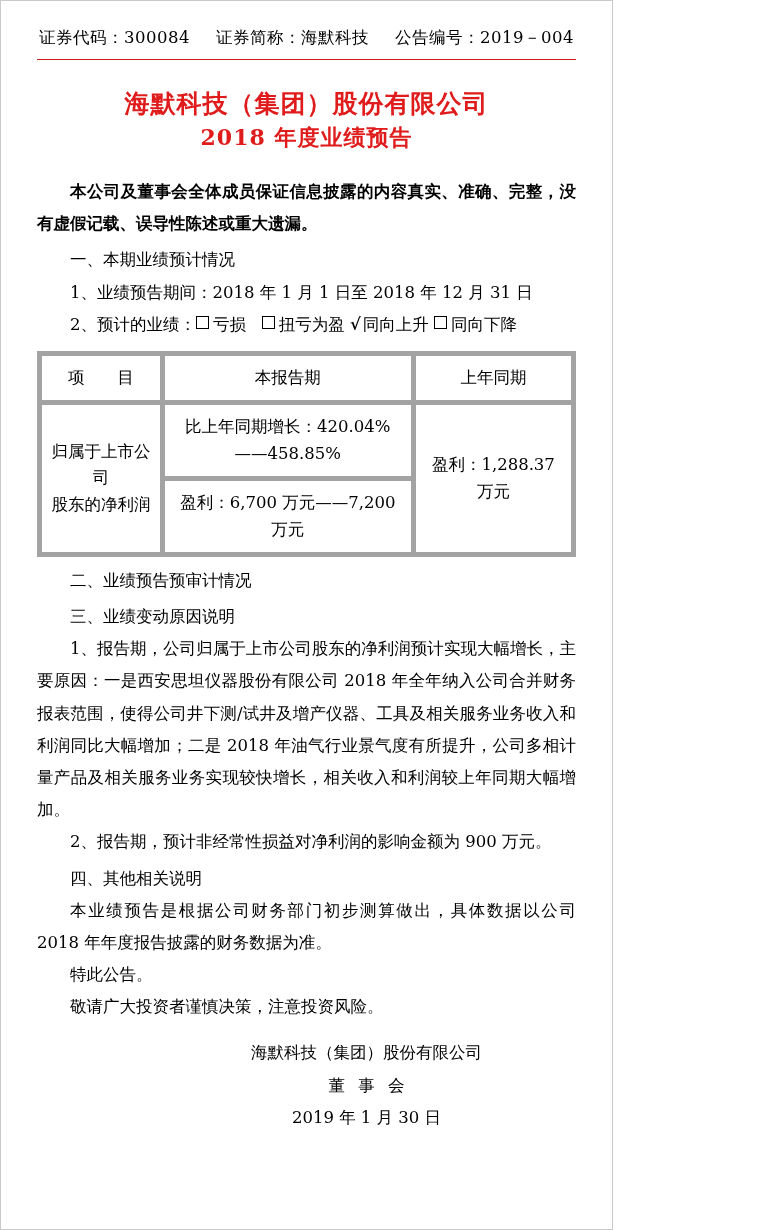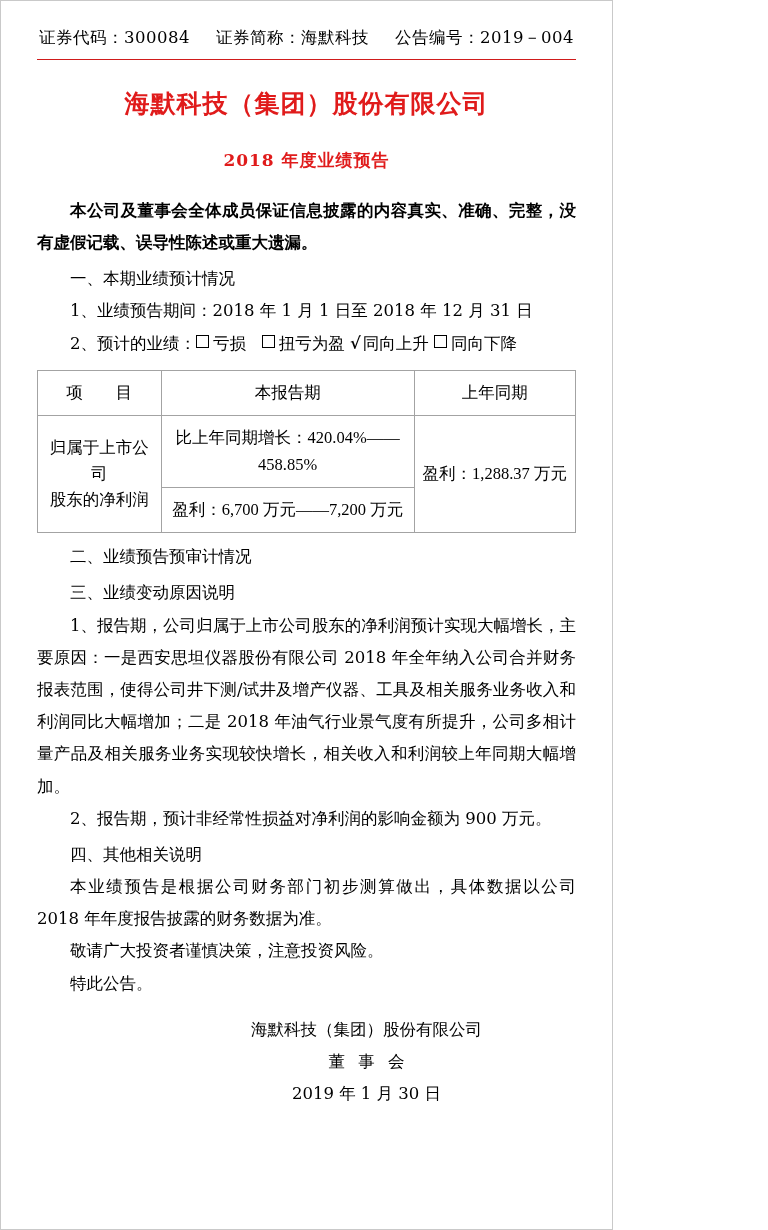--- a/index.html
+++ b/index.html
@@ -44,24 +44,23 @@
     color: #e01b1b;
     font-weight: bold;
     margin-top: 26px;
   }
   .title-line1 {
     font-size: 25px;
     letter-spacing: 1px;
     line-height: 1.45;
   }
   .title-line2 {
-    font-size: 17px;
+    font-size: 22px;
     letter-spacing: 1px;
     line-height: 1.45;
-    margin-top: 26px;
   }
   
   .body {
     margin-top: 22px;
     font-size: 16.5px;
     line-height: 1.95;
   }
   p {
     margin: 0;
   }
@@ -96,25 +95,24 @@
     margin-right: 2px;
   }
   
   table.result-table {
     border-collapse: collapse;
     width: 100%;
     margin: 10px 0 8px 0;
     font-size: 16.5px;
   }
   table.result-table td {
-    border: 1px solid #a3a3a3;
+    border: 5px solid #a3a3a3;
     padding: 9px 8px;
     text-align: center;
     line-height: 1.6;
-    font-family: Liberation Serif, serif;
   }
   td.col-item {
     width: 23%;
   }
   td.col-report {
     width: 47%;
   }
   td.col-last {
     width: 30%;
   }
@@ -188,22 +186,22 @@
     </table>
 
     <p class="section-head">二、业绩预告预审计情况</p>
 
     <p class="section-head">三、业绩变动原因说明</p>
     <p class="para indent2">1、报告期，公司归属于上市公司股东的净利润预计实现大幅增长，主要原因：一是西安思坦仪器股份有限公司 2018 年全年纳入公司合并财务报表范围，使得公司井下测/试井及增产仪器、工具及相关服务业务收入和利润同比大幅增加；二是 2018 年油气行业景气度有所提升，公司多相计量产品及相关服务业务实现较快增长，相关收入和利润较上年同期大幅增加。</p>
     <p class="para indent2">2、报告期，预计非经常性损益对净利润的影响金额为 900 万元。</p>
 
     <p class="section-head">四、其他相关说明</p>
     <p class="para indent2">本业绩预告是根据公司财务部门初步测算做出，具体数据以公司 2018 年年度报告披露的财务数据为准。</p>
+    <p class="para indent2">特此公告。</p>
     <p class="para indent2">敬请广大投资者谨慎决策，注意投资风险。</p>
-    <p class="para indent2">特此公告。</p>
 
     <div class="sign">
       <div>海默科技（集团）股份有限公司</div>
       <div class="board">董事会</div>
       <div>2019 年 1 月 30 日</div>
     </div>
 
   </div>
 </div>
 

